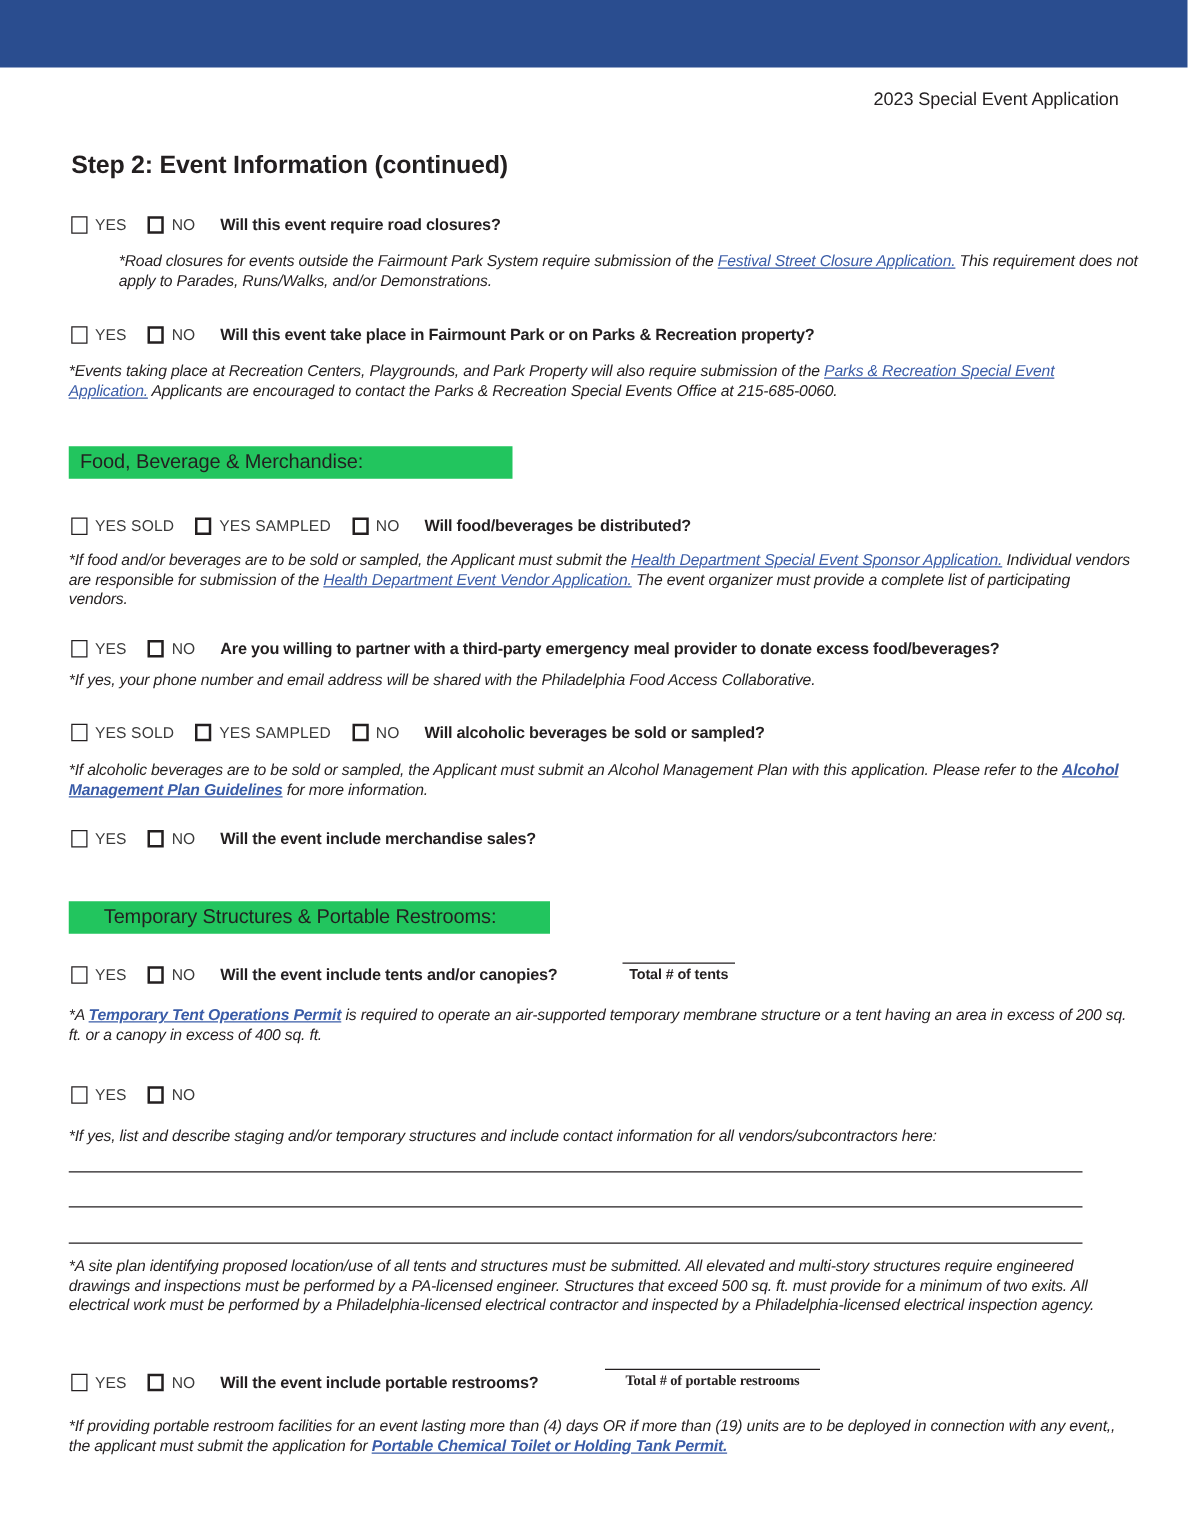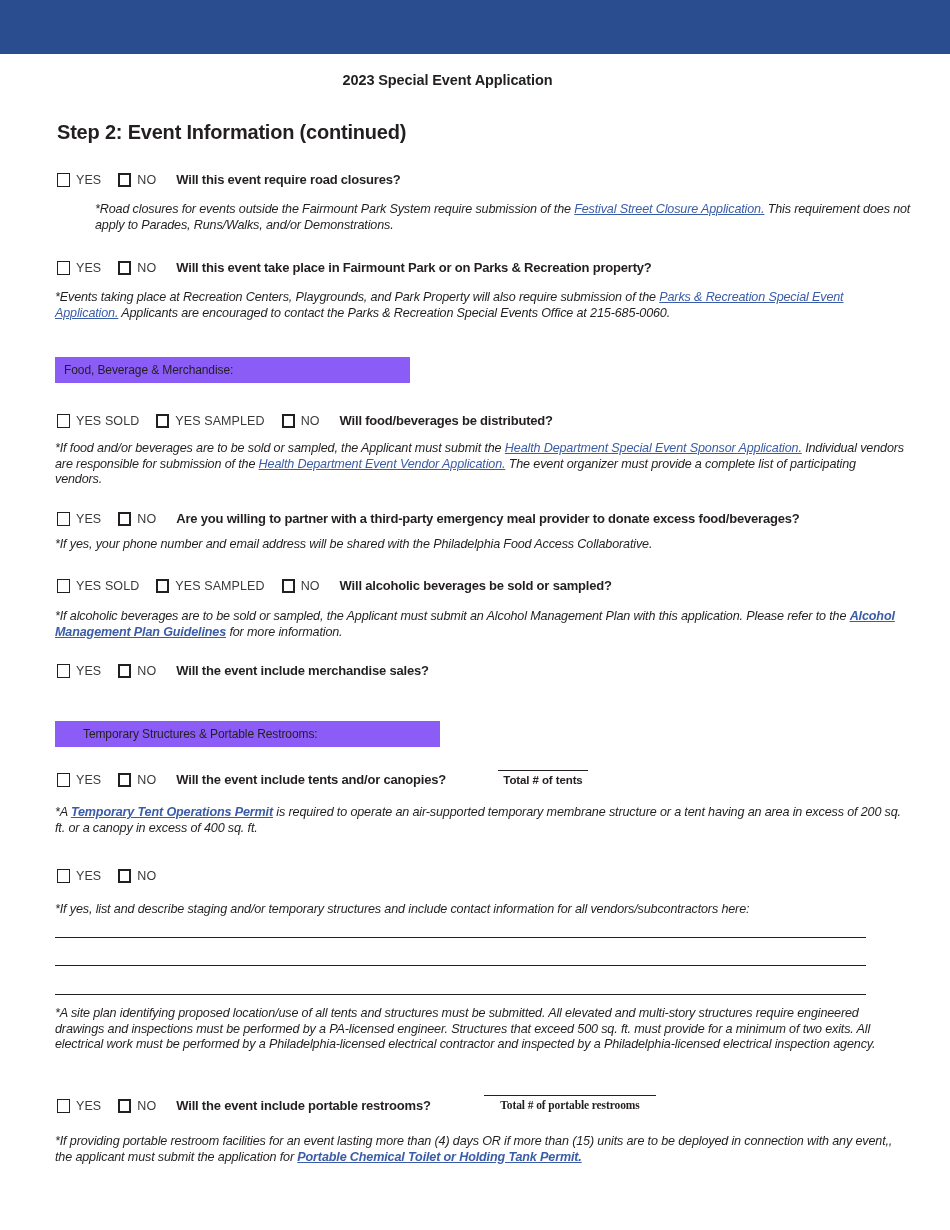--- a/index.html
+++ b/index.html
@@ -24,45 +24,45 @@
     height: 54px;
     background: #2a4d8f;
   }
 
   
   .doc-header {
     position: absolute;
     top: 72px;
     left: 0;
     width: 895px;
-    text-align: center;
+    text-align: right;
     font-size: 14.5px;
-    font-weight: bold;
+    font-weight: normal;
     letter-spacing: -0.1px;
     color: #231f20;
   }
 
   .step-title {
     position: absolute;
     top: 121px;
     left: 57px;
     font-size: 20px;
     font-weight: bold;
     letter-spacing: -0.2px;
     color: #231f20;
   }
 
   
   .section-bar {
     position: absolute;
-    background: #8b5cf6;
+    background: #22c55e;
     height: 26px;
     line-height: 26px;
     padding-left: 9px;
-    font-size: 12px;
+    font-size: 16px;
     letter-spacing: -0.1px;
     color: #231f20;
     box-sizing: border-box;
   }
 
   
   .qrow {
     position: absolute;
     left: 57px;
     display: flex;
@@ -312,13 +312,13 @@
     <span class="cb-label">NO</span>
   </span>
   <span class="qtext">Will the event include portable restrooms?</span>
 </div>
 
 <div class="total-box" style="top:1095px; left:484px; width:172px;font-family:Liberation Serif, serif;">
   <div class="total-line"></div>
   <div class="total-label">Total # of portable restrooms</div>
 </div>
 
-<div class="note" style="top:1134px; width:850px;"><span>*If providing portable restroom facilities for an event lasting more than (4) days OR if more than (15) units are to be deployed in connection with any event,, the applicant must submit the application for </span><a class="lnk-b" href="#">Portable Chemical Toilet or Holding Tank Permit.</a></div>
+<div class="note" style="top:1134px; width:850px;"><span>*If providing portable restroom facilities for an event lasting more than (4) days OR if more than (19) units are to be deployed in connection with any event,, the applicant must submit the application for </span><a class="lnk-b" href="#">Portable Chemical Toilet or Holding Tank Permit.</a></div>
 
 </body></html>

